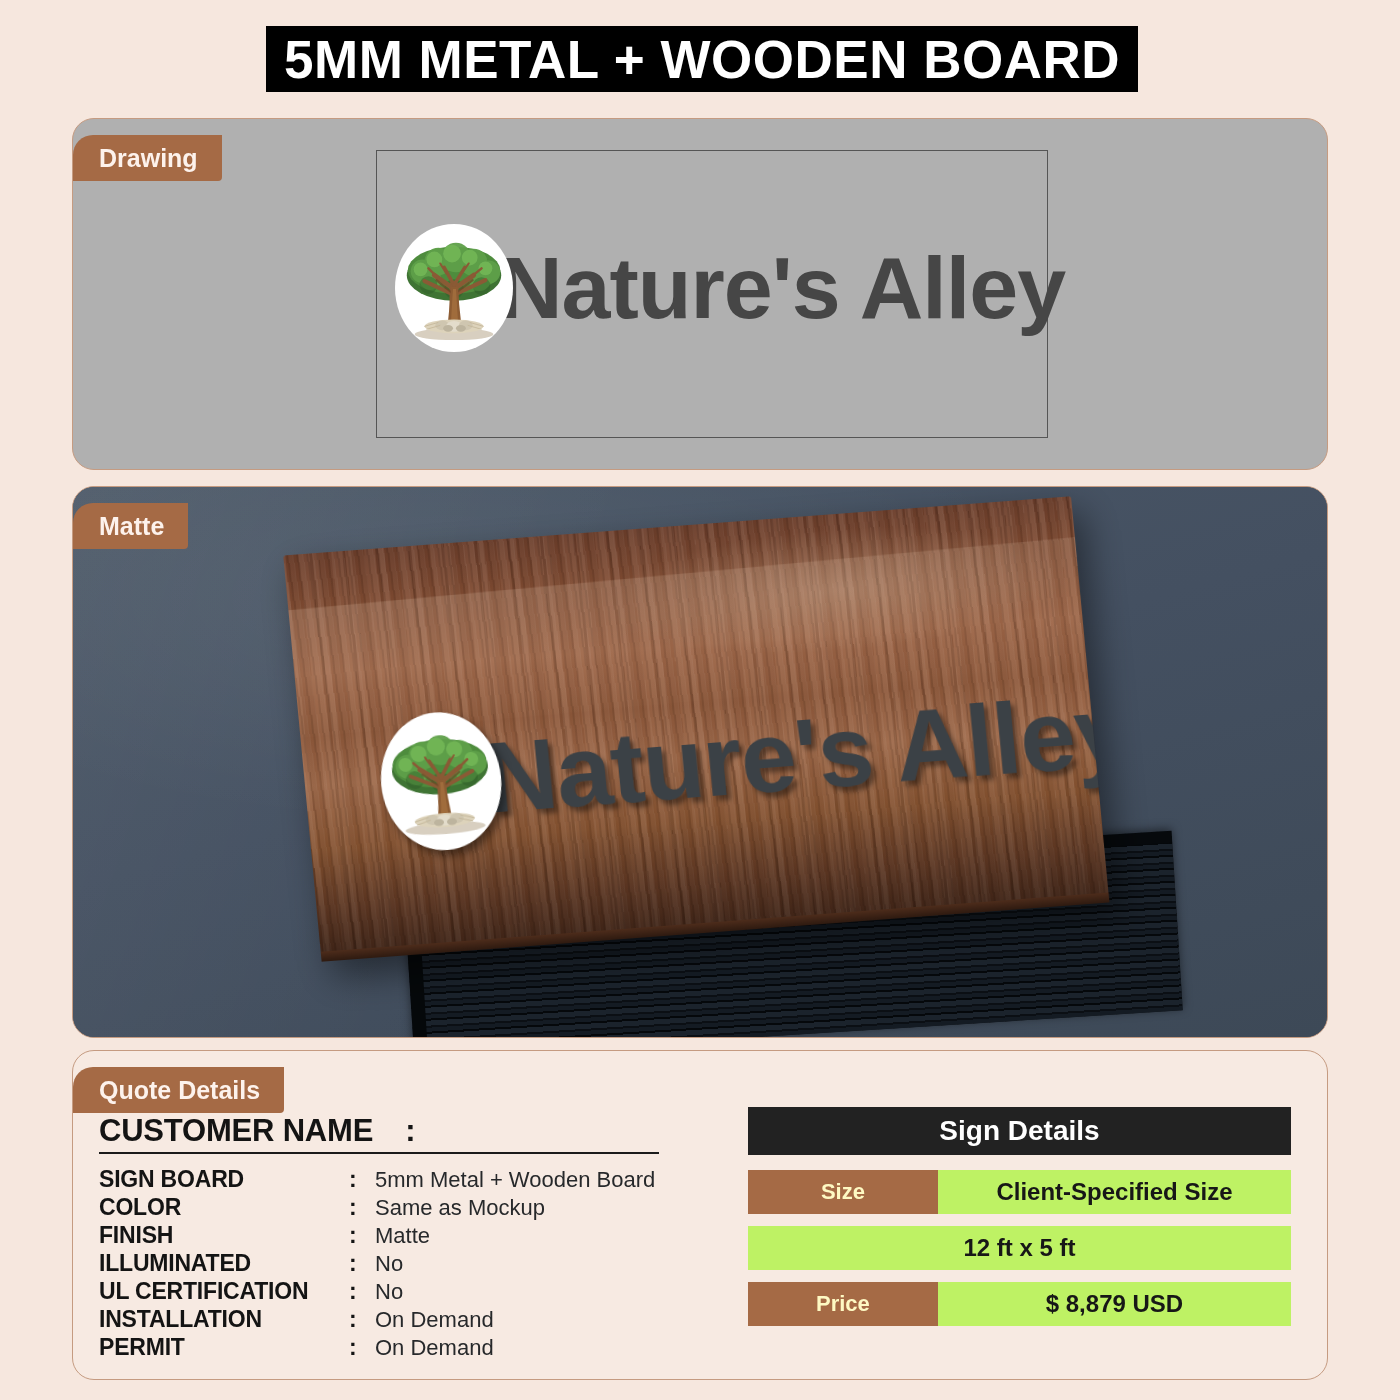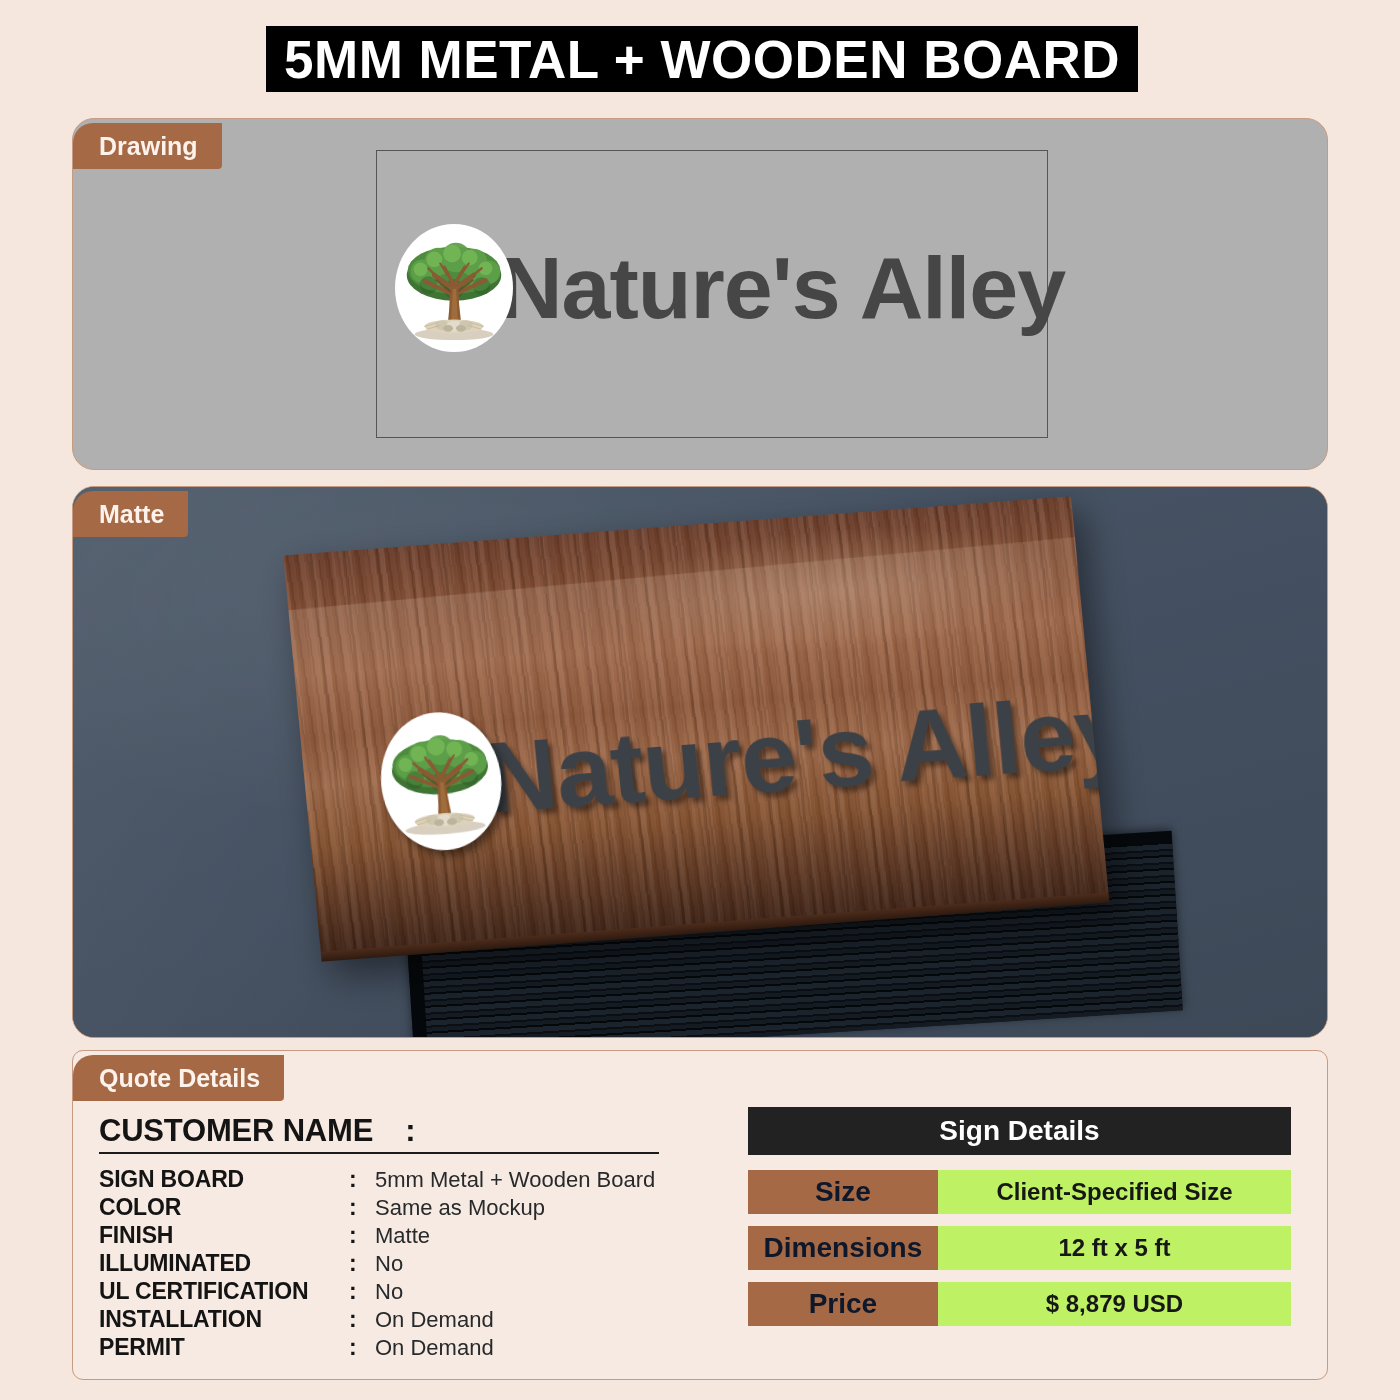--- a/index.html
+++ b/index.html
@@ -40,21 +40,21 @@
   
   .panel {
     position: absolute;
     border-radius: 22px;
     border: 1.5px solid #c59b81;
     overflow: hidden;
   }
   .panel-tab {
     position: absolute;
     left: 0;
-    top: 4px;
+    top: 16px;
     height: 46px;
     background: #a56a45;
     border-top-left-radius: 20px;
     border-bottom-right-radius: 4px;
     display: flex;
     align-items: center;
     padding: 0 24px 0 26px;
     z-index: 6;
   }
   .panel-tab span {
@@ -244,21 +244,20 @@
     background: #06090c;
   }
 
   
   #quote-panel {
     left: 72px;
     top: 1050px;
     width: 1256px;
     height: 330px;
     background: #f7eae2;
-    border-radius: 11px;
   }
   #quote-panel .panel-tab {
     background: #a56a45;
   }
 
   .quote-body {
     position: absolute;
     left: 0; top: 46px;
     width: 100%;
     height: 284px;
@@ -353,22 +352,22 @@
     margin-bottom: 12px;
   }
   .sd-key {
     width: 190px;
     background: #a56a45;
     display: flex;
     align-items: center;
     justify-content: center;
   }
   .sd-key span {
-    color: #0f172a;
-    font-size: 28px;
+    color: #fef9c3;
+    font-size: 22px;
     font-weight: 700;
   }
   .sd-val {
     flex: 1;
     background: #bef264;
     display: flex;
     align-items: center;
     justify-content: center;
   }
   .sd-val span {
@@ -618,23 +617,20 @@
       <div class="sd-row">
         <div class="sd-key">
           <span>Size</span>
         </div>
         <div class="sd-val">
           <span>Client-Specified Size</span>
         </div>
       </div>
 
       <div class="sd-row">
-        <div class="sd-key">
-          <span>Dimensions</span>
-        </div>
         <div class="sd-val">
           <span>12 ft x 5 ft</span>
         </div>
       </div>
 
       <div class="sd-row">
         <div class="sd-key">
           <span>Price</span>
         </div>
         <div class="sd-val">

